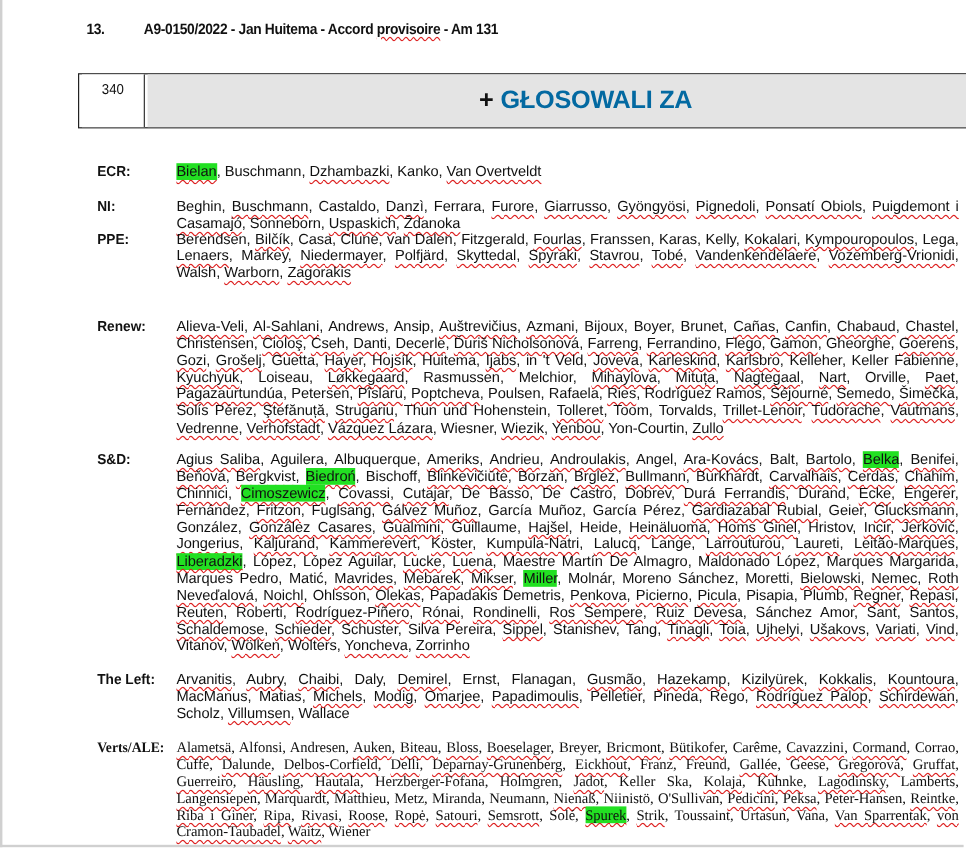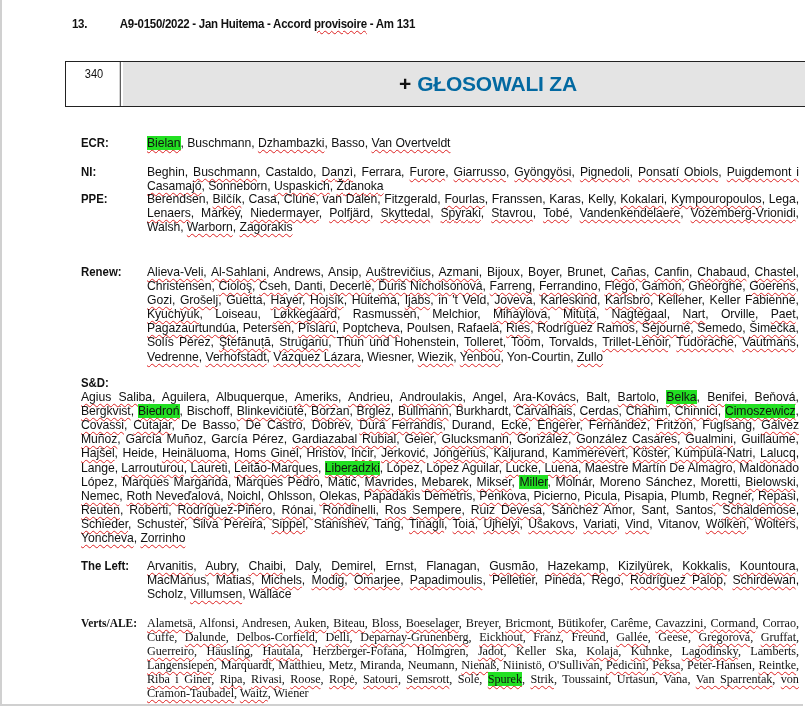--- a/index.html
+++ b/index.html
@@ -63,35 +63,35 @@
   <div class="vote-count">340</div>
   <div class="vote-title">
     <span class="plus">+</span>
     <span class="label">GŁOSOWALI ZA</span>
   </div>
 </div>
 
 <div class="groups" id="groups">
     <div class="group" style="position: absolute; left: 0px; width: 718px; top: 0px;">
       <div class="group-name">ECR:</div>
-      <div class="group-members"><span class="member u hl">Bielan</span>, <span class="member">Buschmann</span>, <span class="member u">Dzhambazki</span>, <span class="member">Basso</span>, <span class="member u">Van Overtveldt</span></div>
+      <div class="group-members"><span class="member u hl">Bielan</span>, <span class="member">Buschmann</span>, <span class="member u">Dzhambazki</span>, <span class="member">Kanko</span>, <span class="member u">Van Overtveldt</span></div>
     </div>
     <div class="group" style="position: absolute; left: 0px; width: 718px; top: 29px;">
       <div class="group-name">NI:</div>
       <div class="group-members"><span class="member">Beghin</span>, <span class="member u">Buschmann</span>, <span class="member">Castaldo</span>, <span class="member u">Danzì</span>, <span class="member">Ferrara</span>, <span class="member u">Furore</span>, <span class="member u">Giarrusso</span>, <span class="member u">Gyöngyösi</span>, <span class="member u">Pignedoli</span>, <span class="member u">Ponsatí Obiols</span>, <span class="member u">Puigdemont i Casamajó</span>, <span class="member">Sonneborn</span>, <span class="member u">Uspaskich</span>, <span class="member u">Ždanoka</span></div>
     </div>
     <div class="group" style="position: absolute; left: 0px; width: 718px; top: 56px;">
       <div class="group-name">PPE:</div>
       <div class="group-members"><span class="member">Berendsen</span>, <span class="member u">Bilčík</span>, <span class="member">Casa</span>, <span class="member">Clune</span>, <span class="member">van Dalen</span>, <span class="member">Fitzgerald</span>, <span class="member u">Fourlas</span>, <span class="member">Franssen</span>, <span class="member">Karas</span>, <span class="member">Kelly</span>, <span class="member u">Kokalari</span>, <span class="member u">Kympouropoulos</span>, <span class="member">Lega</span>, <span class="member u">Lenaers</span>, <span class="member">Markey</span>, <span class="member u">Niedermayer</span>, <span class="member u">Polfjärd</span>, <span class="member u">Skyttedal</span>, <span class="member u">Spyraki</span>, <span class="member u">Stavrou</span>, <span class="member u">Tobé</span>, <span class="member u">Vandenkendelaere</span>, <span class="member u">Vozemberg-Vrionidi</span>, <span class="member">Walsh</span>, <span class="member u">Warborn</span>, <span class="member u">Zagorakis</span></div>
     </div>
     <div class="group" style="position: absolute; left: 0px; width: 718px; top: 129px; justify-content: space-between;">
       <div class="group-name">Renew:</div>
       <div class="group-members"><span class="member u">Alieva-Veli</span>, <span class="member u">Al-Sahlani</span>, <span class="member">Andrews</span>, <span class="member">Ansip</span>, <span class="member u">Auštrevičius</span>, <span class="member u">Azmani</span>, <span class="member">Bijoux</span>, <span class="member">Boyer</span>, <span class="member">Brunet</span>, <span class="member u">Cañas</span>, <span class="member u">Canfin</span>, <span class="member u">Chabaud</span>, <span class="member u">Chastel</span>, <span class="member">Christensen</span>, <span class="member u">Cioloş</span>, <span class="member u">Cseh</span>, <span class="member u">Danti</span>, <span class="member u">Decerle</span>, <span class="member u">Ďuriš Nicholsonová</span>, <span class="member u">Farreng</span>, <span class="member u">Ferrandino</span>, <span class="member u">Flego</span>, <span class="member u">Gamon</span>, <span class="member">Gheorghe</span>, <span class="member u">Goerens</span>, <span class="member u">Gozi</span>, <span class="member u">Grošelj</span>, <span class="member">Guetta</span>, <span class="member u">Hayer</span>, <span class="member u">Hojsík</span>, <span class="member">Huitema</span>, <span class="member u">Ijabs</span>, <span class="member">in 't Veld</span>, <span class="member u">Joveva</span>, <span class="member u">Karleskind</span>, <span class="member u">Karlsbro</span>, <span class="member">Kelleher</span>, <span class="member">Keller Fabienne</span>, <span class="member u">Kyuchyuk</span>, <span class="member">Loiseau</span>, <span class="member u">Løkkegaard</span>, <span class="member">Rasmussen</span>, <span class="member">Melchior</span>, <span class="member u">Mihaylova</span>, <span class="member u">Mituța</span>, <span class="member u">Nagtegaal</span>, <span class="member u">Nart</span>, <span class="member">Orville</span>, <span class="member u">Paet</span>, <span class="member u">Pagazaurtundúa</span>, <span class="member">Petersen</span>, <span class="member u">Pîslaru</span>, <span class="member u">Poptcheva</span>, <span class="member">Poulsen</span>, <span class="member">Rafaela</span>, <span class="member u">Ries</span>, <span class="member">Rodríguez Ramos</span>, <span class="member u">Séjourné</span>, <span class="member u">Semedo</span>, <span class="member u">Šimečka</span>, <span class="member">Solís Pérez</span>, <span class="member u">Ştefănuță</span>, <span class="member u">Strugariu</span>, <span class="member">Thun und Hohenstein</span>, <span class="member u">Tolleret</span>, <span class="member">Toom</span>, <span class="member">Torvalds</span>, <span class="member u">Trillet-Lenoir</span>, <span class="member u">Tudorache</span>, <span class="member u">Vautmans</span>, <span class="member u">Vedrenne</span>, <span class="member u">Verhofstadt</span>, <span class="member u">Vázquez Lázara</span>, <span class="member">Wiesner</span>, <span class="member u">Wiezik</span>, <span class="member u">Yenbou</span>, <span class="member">Yon-Courtin</span>, <span class="member u">Zullo</span></div>
     </div>
-    <div class="group" style="position: absolute; left: 0px; width: 718px; top: 240px; flex-direction: column;">
+    <div class="group" style="position: absolute; left: 0px; width: 718px; top: 240px;">
       <div class="group-name">S&amp;D:</div>
       <div class="group-members"><span class="member u">Agius Saliba</span>, <span class="member">Aguilera</span>, <span class="member">Albuquerque</span>, <span class="member u">Ameriks</span>, <span class="member u">Andrieu</span>, <span class="member u">Androulakis</span>, <span class="member">Angel</span>, <span class="member u">Ara-Kovács</span>, <span class="member">Balt</span>, <span class="member u">Bartolo</span>, <span class="member u hl">Belka</span>, <span class="member u">Benifei</span>, <span class="member u">Beňová</span>, <span class="member u">Bergkvist</span>, <span class="member u hl">Biedroń</span>, <span class="member">Bischoff</span>, <span class="member u">Blinkevičiūtė</span>, <span class="member u">Borzan</span>, <span class="member u">Brglez</span>, <span class="member u">Bullmann</span>, <span class="member">Burkhardt</span>, <span class="member u">Carvalhais</span>, <span class="member u">Cerdas</span>, <span class="member u">Chahim</span>, <span class="member u">Chinnici</span>, <span class="member u hl">Cimoszewicz</span>, <span class="member u">Covassi</span>, <span class="member u">Cutajar</span>, <span class="member">De Basso</span>, <span class="member">De Castro</span>, <span class="member">Dobrev</span>, <span class="member u">Durá Ferrandis</span>, <span class="member">Durand</span>, <span class="member u">Ecke</span>, <span class="member u">Engerer</span>, <span class="member">Fernández</span>, <span class="member u">Fritzon</span>, <span class="member">Fuglsang</span>, <span class="member u">Gálvez Muñoz</span>, <span class="member">García Muñoz</span>, <span class="member">García Pérez</span>, <span class="member u">Gardiazabal Rubial</span>, <span class="member">Geier</span>, <span class="member u">Glucksmann</span>, <span class="member">González</span>, <span class="member u">González Casares</span>, <span class="member u">Gualmini</span>, <span class="member">Guillaume</span>, <span class="member u">Hajšel</span>, <span class="member">Heide</span>, <span class="member u">Heinäluoma</span>, <span class="member u">Homs Ginel</span>, <span class="member">Hristov</span>, <span class="member u">Incir</span>, <span class="member u">Jerković</span>, <span class="member u">Jongerius</span>, <span class="member u">Kaljurand</span>, <span class="member u">Kammerevert</span>, <span class="member u">Köster</span>, <span class="member u">Kumpula-Natri</span>, <span class="member u">Lalucq</span>, <span class="member">Lange</span>, <span class="member u">Larrouturou</span>, <span class="member u">Laureti</span>, <span class="member u">Leitão-Marques</span>, <span class="member u hl">Liberadzki</span>, <span class="member">López</span>, <span class="member">López Aguilar</span>, <span class="member u">Lucke</span>, <span class="member u">Luena</span>, <span class="member">Maestre Martín De Almagro</span>, <span class="member">Maldonado López</span>, <span class="member">Marques Margarida</span>, <span class="member">Marques Pedro</span>, <span class="member">Matić</span>, <span class="member u">Mavrides</span>, <span class="member u">Mebarek</span>, <span class="member u">Mikser</span>, <span class="member hl">Miller</span>, <span class="member">Molnár</span>, <span class="member">Moreno Sánchez</span>, <span class="member">Moretti</span>, <span class="member u">Bielowski</span>, <span class="member u">Nemec</span>, <span class="member u">Roth Neveďalová</span>, <span class="member u">Noichl</span>, <span class="member">Ohlsson</span>, <span class="member u">Olekas</span>, <span class="member">Papadakis Demetris</span>, <span class="member u">Penkova</span>, <span class="member u">Picierno</span>, <span class="member u">Picula</span>, <span class="member">Pisapia</span>, <span class="member">Plumb</span>, <span class="member u">Regner</span>, <span class="member u">Repasi</span>, <span class="member u">Reuten</span>, <span class="member">Roberti</span>, <span class="member u">Rodríguez-Piñero</span>, <span class="member u">Rónai</span>, <span class="member u">Rondinelli</span>, <span class="member u">Ros Sempere</span>, <span class="member u">Ruiz Devesa</span>, <span class="member">Sánchez Amor</span>, <span class="member">Sant</span>, <span class="member">Santos</span>, <span class="member u">Schaldemose</span>, <span class="member u">Schieder</span>, <span class="member">Schuster</span>, <span class="member">Silva Pereira</span>, <span class="member u">Sippel</span>, <span class="member">Stanishev</span>, <span class="member">Tang</span>, <span class="member u">Tinagli</span>, <span class="member u">Toia</span>, <span class="member u">Ujhelyi</span>, <span class="member u">Ušakovs</span>, <span class="member u">Variati</span>, <span class="member u">Vind</span>, <span class="member">Vitanov</span>, <span class="member u">Wölken</span>, <span class="member">Wolters</span>, <span class="member u">Yoncheva</span>, <span class="member u">Zorrinho</span></div>
     </div>
     <div class="group" style="position: absolute; left: 0px; width: 718px; top: 423px;">
       <div class="group-name">The Left:</div>
       <div class="group-members"><span class="member u">Arvanitis</span>, <span class="member u">Aubry</span>, <span class="member u">Chaibi</span>, <span class="member">Daly</span>, <span class="member u">Demirel</span>, <span class="member">Ernst</span>, <span class="member">Flanagan</span>, <span class="member u">Gusmão</span>, <span class="member u">Hazekamp</span>, <span class="member u">Kizilyürek</span>, <span class="member u">Kokkalis</span>, <span class="member u">Kountoura</span>, <span class="member">MacManus</span>, <span class="member">Matias</span>, <span class="member u">Michels</span>, <span class="member u">Modig</span>, <span class="member u">Omarjee</span>, <span class="member u">Papadimoulis</span>, <span class="member">Pelletier</span>, <span class="member">Pineda</span>, <span class="member">Rego</span>, <span class="member u">Rodríguez Palop</span>, <span class="member u">Schirdewan</span>, <span class="member">Scholz</span>, <span class="member u">Villumsen</span>, <span class="member">Wallace</span></div>
     </div>
     <div class="group" style="position: absolute; left: 0px; width: 718px; top: 480px; font-family: Liberation Serif, serif;">
       <div class="group-name">Verts/ALE:</div>
       <div class="group-members"><span class="member u">Alametsä</span>, <span class="member">Alfonsi</span>, <span class="member">Andresen</span>, <span class="member u">Auken</span>, <span class="member u">Biteau</span>, <span class="member u">Bloss</span>, <span class="member u">Boeselager</span>, <span class="member">Breyer</span>, <span class="member u">Bricmont</span>, <span class="member u">Bütikofer</span>, <span class="member">Carême</span>, <span class="member u">Cavazzini</span>, <span class="member u">Cormand</span>, <span class="member">Corrao</span>, <span class="member">Cuffe</span>, <span class="member u">Dalunde</span>, <span class="member u">Delbos-Corfield</span>, <span class="member u">Delli</span>, <span class="member u">Deparnay-Grunenberg</span>, <span class="member u">Eickhout</span>, <span class="member">Franz</span>, <span class="member">Freund</span>, <span class="member u">Gallée</span>, <span class="member">Geese</span>, <span class="member u">Gregorová</span>, <span class="member u">Gruffat</span>, <span class="member u">Guerreiro</span>, <span class="member u">Häusling</span>, <span class="member u">Hautala</span>, <span class="member">Herzberger-Fofana</span>, <span class="member">Holmgren</span>, <span class="member u">Jadot</span>, <span class="member">Keller Ska</span>, <span class="member u">Kolaja</span>, <span class="member u">Kuhnke</span>, <span class="member u">Lagodinsky</span>, <span class="member">Lamberts</span>, <span class="member u">Langensiepen</span>, <span class="member">Marquardt</span>, <span class="member">Matthieu</span>, <span class="member">Metz</span>, <span class="member">Miranda</span>, <span class="member">Neumann</span>, <span class="member u">Nienaß</span>, <span class="member">Niinistö</span>, <span class="member">O'Sullivan</span>, <span class="member u">Pedicini</span>, <span class="member u">Peksa</span>, <span class="member">Peter-Hansen</span>, <span class="member u">Reintke</span>, <span class="member u">Riba i Giner</span>, <span class="member u">Ripa</span>, <span class="member u">Rivasi</span>, <span class="member u">Roose</span>, <span class="member u">Ropė</span>, <span class="member u">Satouri</span>, <span class="member u">Semsrott</span>, <span class="member">Solé</span>, <span class="member u hl">Spurek</span>, <span class="member u">Strik</span>, <span class="member">Toussaint</span>, <span class="member">Urtasun</span>, <span class="member">Vana</span>, <span class="member u">Van Sparrentak</span>, <span class="member u">von Cramon-Taubadel</span>, <span class="member u">Waitz</span>, <span class="member">Wiener</span></div>

